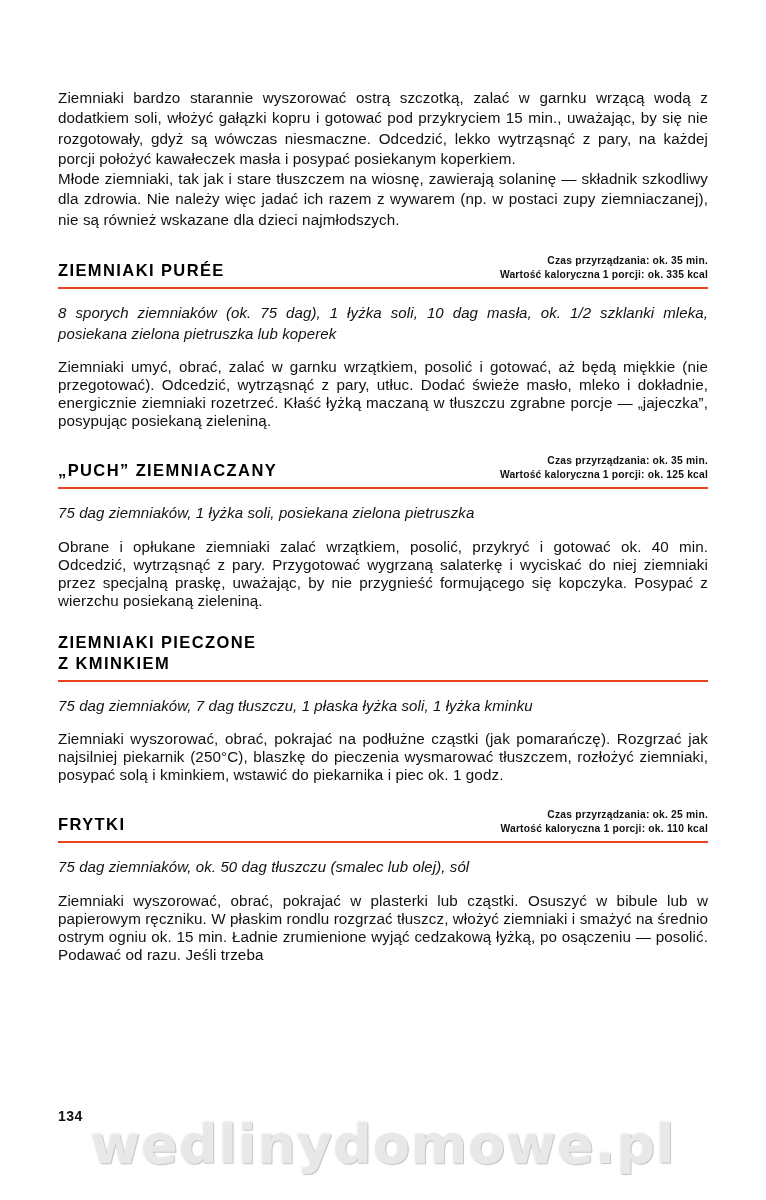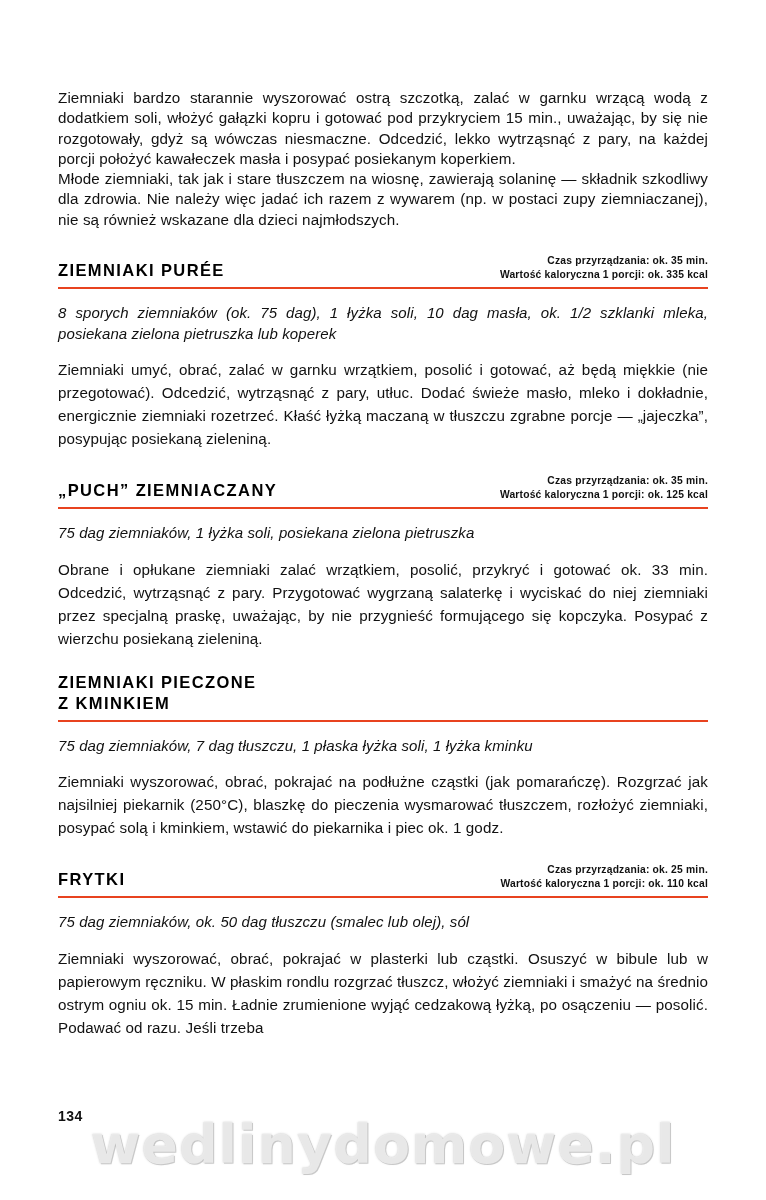--- a/index.html
+++ b/index.html
@@ -70,21 +70,21 @@
   .ingredients {
     font-style: italic;
     font-size: 15px;
     line-height: 20.5px;
     margin: 14px 0 0 0;
     text-align: justify;
     letter-spacing: 0.1px;
   }
   .body-text {
     font-size: 15.2px;
-    line-height: 23px;
+    line-height: 18px;
     text-align: justify;
     margin: 14px 0 0 0;
     letter-spacing: 0.1px;
   }
   .page-number {
     position: absolute;
     left: 58px;
     bottom: 76px;
     font-size: 14px;
     font-weight: bold;
@@ -138,21 +138,21 @@
   <div class="recipe">
     <div class="head-row">
       <h2 class="recipe-title">„PUCH” ZIEMNIACZANY</h2>
       <div class="meta">
         <div>Czas przyrządzania: ok. 35 min.</div>
         <div>Wartość kaloryczna 1 porcji: ok. 125 kcal</div>
       </div>
     </div>
     <div class="rule"></div>
     <p class="ingredients">75 dag ziemniaków, 1 łyżka soli, posiekana zielona pietruszka</p>
-    <p class="body-text">Obrane i opłukane ziemniaki zalać wrzątkiem, posolić, przykryć i gotować ok. 33 min. Odcedzić, wytrząsnąć z pary. Przygotować wygrzaną salaterkę i wyciskać do niej ziemniaki przez specjalną praskę, uważając, by nie przygnieść formującego się kopczyka. Posypać z wierzchu posiekaną zieleniną.</p>
+    <p class="body-text">Obrane i opłukane ziemniaki zalać wrzątkiem, posolić, przykryć i gotować ok. 40 min. Odcedzić, wytrząsnąć z pary. Przygotować wygrzaną salaterkę i wyciskać do niej ziemniaki przez specjalną praskę, uważając, by nie przygnieść formującego się kopczyka. Posypać z wierzchu posiekaną zieleniną.</p>
   </div>
 
   <div class="recipe">
     <div class="head-row">
       <h2 class="recipe-title">ZIEMNIAKI PIECZONE
 Z KMINKIEM</h2>
     </div>
     <div class="rule"></div>
     <p class="ingredients">75 dag ziemniaków, 7 dag tłuszczu, 1 płaska łyżka soli, 1 łyżka kminku</p>
     <p class="body-text">Ziemniaki wyszorować, obrać, pokrajać na podłużne cząstki (jak pomarańczę). Rozgrzać jak najsilniej piekarnik (250°C), blaszkę do pieczenia wysmarować tłuszczem, rozłożyć ziemniaki, posypać solą i kminkiem, wstawić do piekarnika i piec ok. 1 godz.</p>

